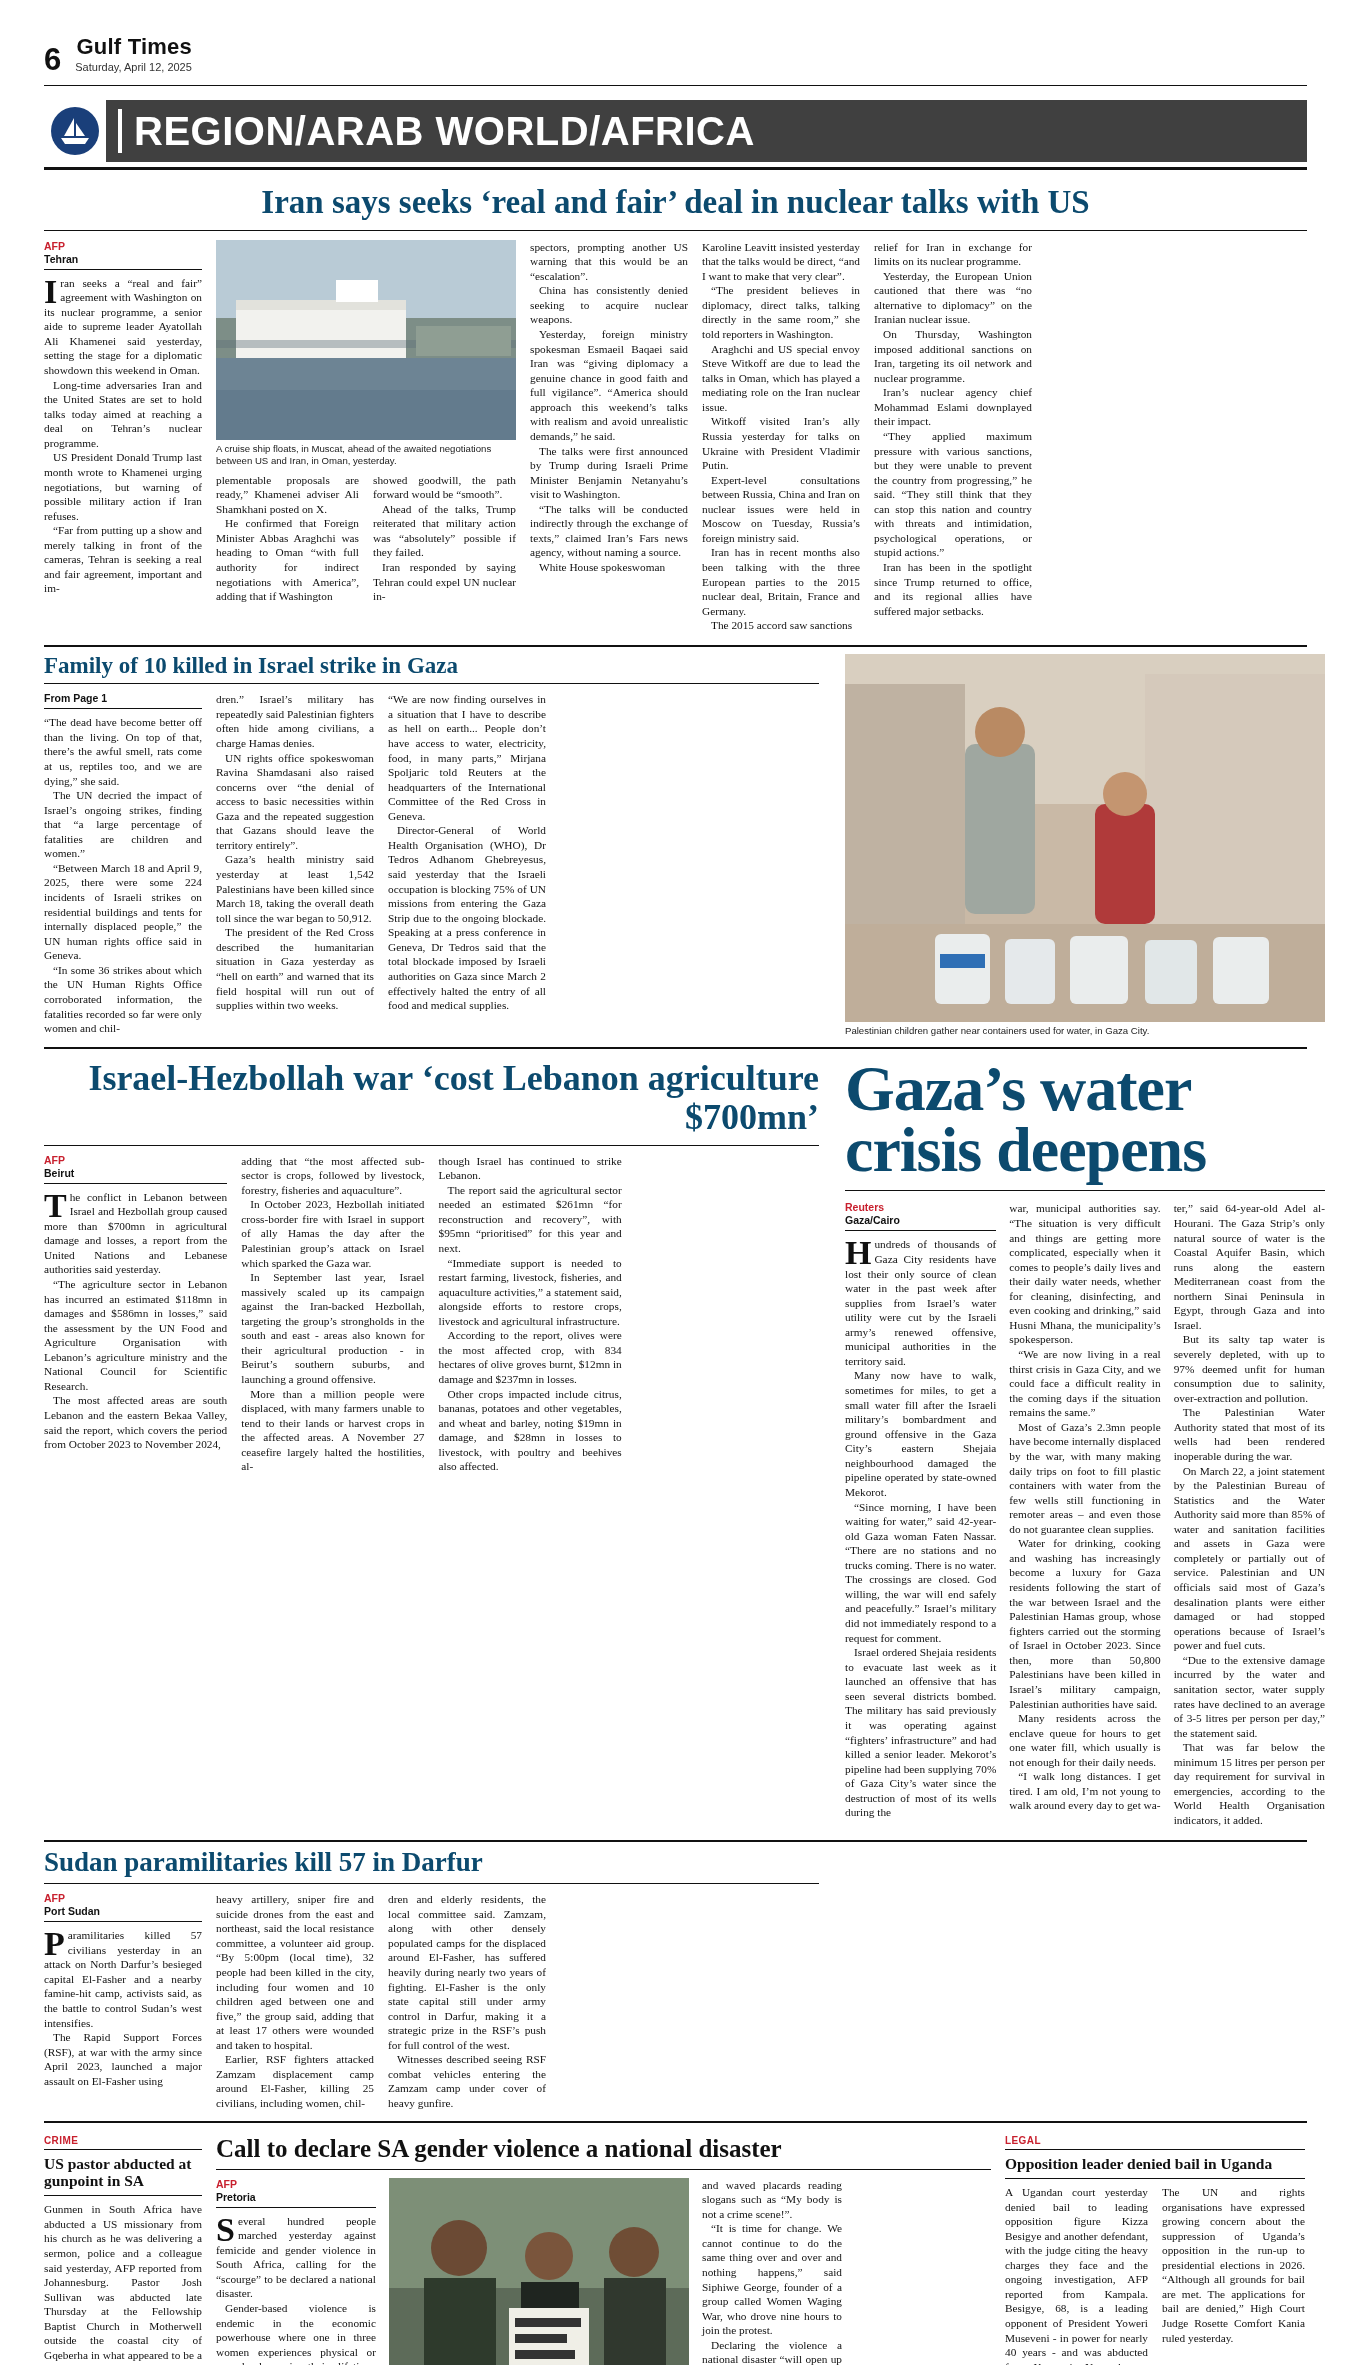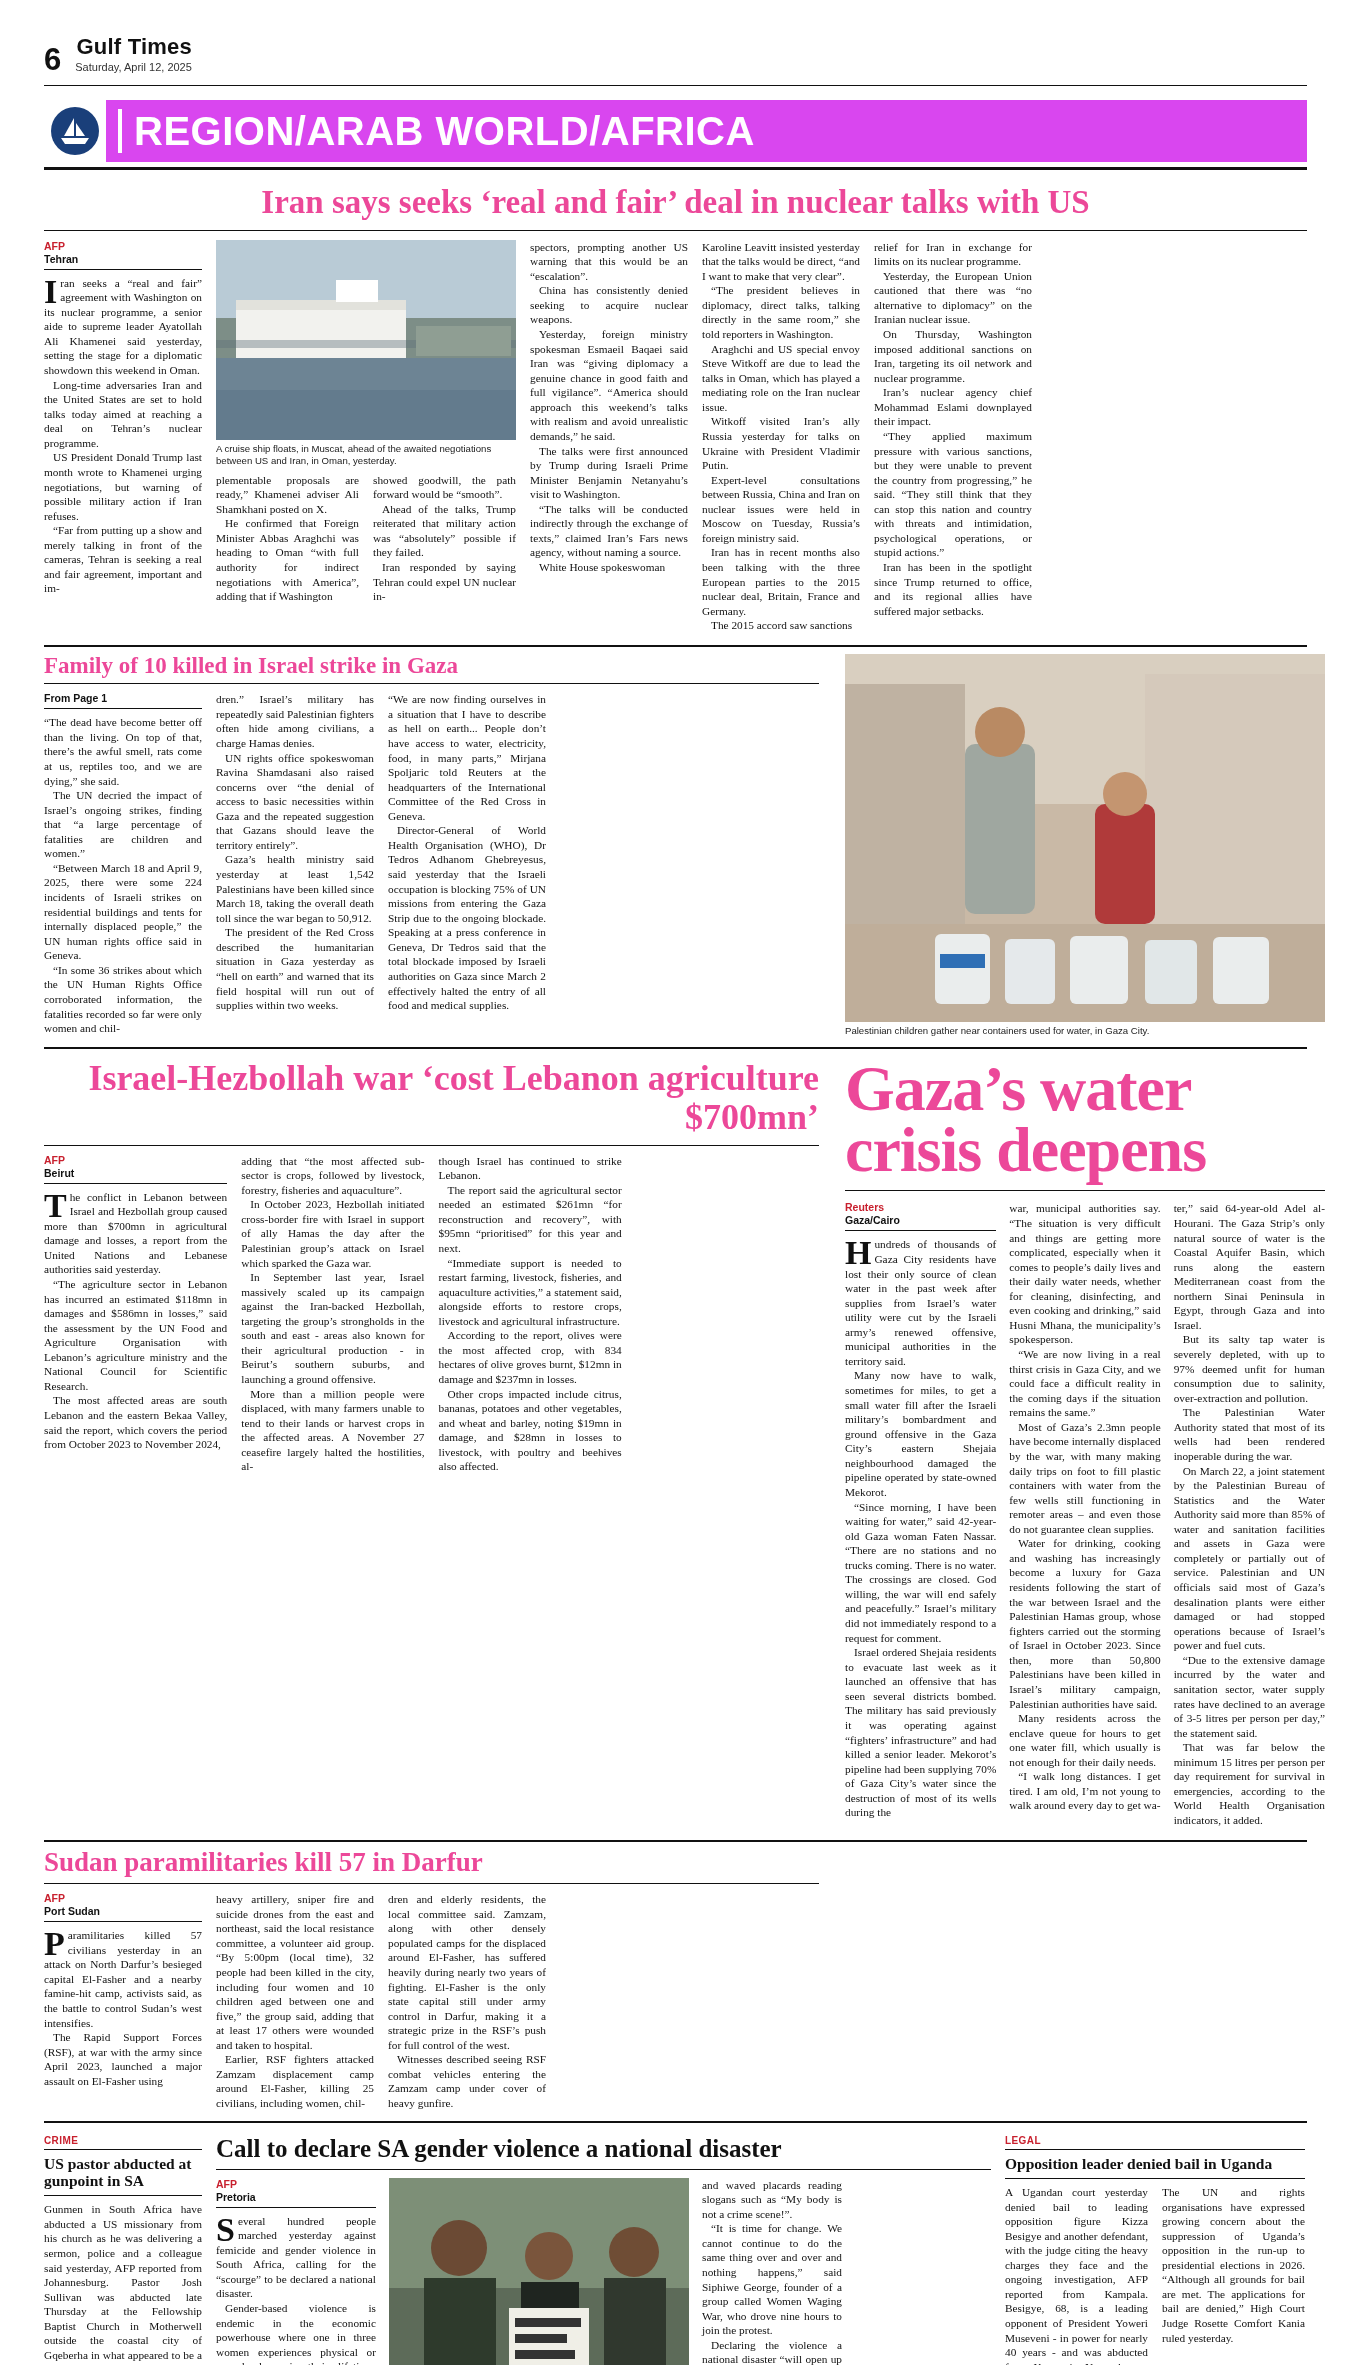--- a/index.html
+++ b/index.html
@@ -20,21 +20,21 @@
   .masthead { display:flex; align-items:flex-end; gap:14px; padding-bottom:6px; }
   .folio { font-family:"Liberation Sans", sans-serif; font-size:31px; font-weight:bold; line-height:1; color:#111; }
   .masthead-text { padding-bottom:2px; }
   .paper-name { font-family:"Liberation Sans", sans-serif; font-size:22px; font-weight:bold; letter-spacing:.2px;text-align:right; }
   .paper-date { font-family:"Liberation Sans", sans-serif; font-size:11px; color:#333; margin-top:1px; }
   .rule-thin { border-top:1px solid #111; margin-top:4px; }
 
   
   .banner {
     margin-top:14px;
-    background:#d946ef;
+    background:#404040;
     height:62px;
     display:flex; align-items:center;
     position:relative;
     color:#fff;
   }
   .banner .emblem {
     width:62px; height:62px; background:#fff;
     display:flex; align-items:center; justify-content:center;
     border-right:none;
   }
@@ -49,21 +49,21 @@
     font-size:40px; font-weight:bold; letter-spacing:.5px;
     line-height:1;
   }
   .rule-after-banner { border-top:3px solid #111; margin-top:5px; }
 
   
   .hl {
     font-family:"Liberation Serif", serif;
     font-weight:bold;
     line-height:1.02;
-    color:#ec4899;
+    color:#0c4a6e;
   }
   .byline { font-family:"Liberation Sans", sans-serif; font-size:10.5px; font-weight:bold; color:#c8202e; }
   .byline .place { display:block; color:#111; font-weight:bold; font-size:10.5px; margin-top:1px;}
   .byline-line { border-top:1px solid #111; margin:4px 0 6px 0; }
   p.body {
     font-size:11.3px; line-height:1.29; text-align:justify; margin:0 0 0 0;
     text-indent:9px; hyphens:auto;
   }
   p.body.first { text-indent:0;font-family:Liberation Serif, serif; }
   .cap { font-family:"Liberation Sans", sans-serif; font-size:9.6px; line-height:1.25; color:#222; padding-top:3px;}

